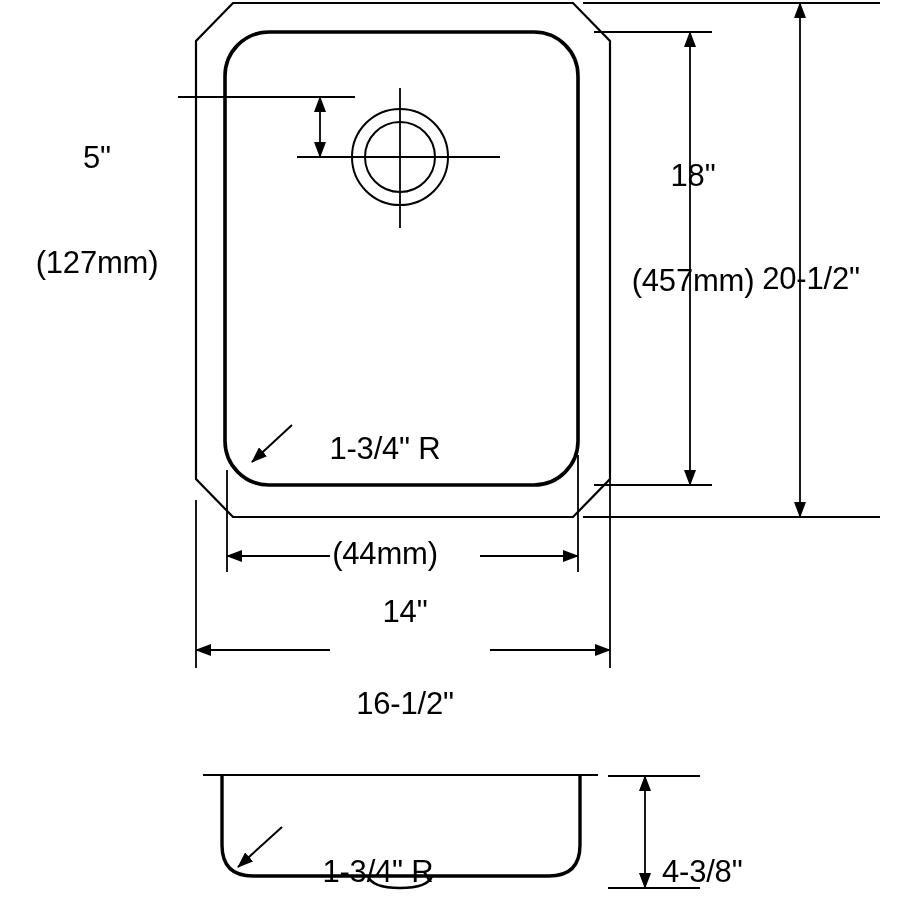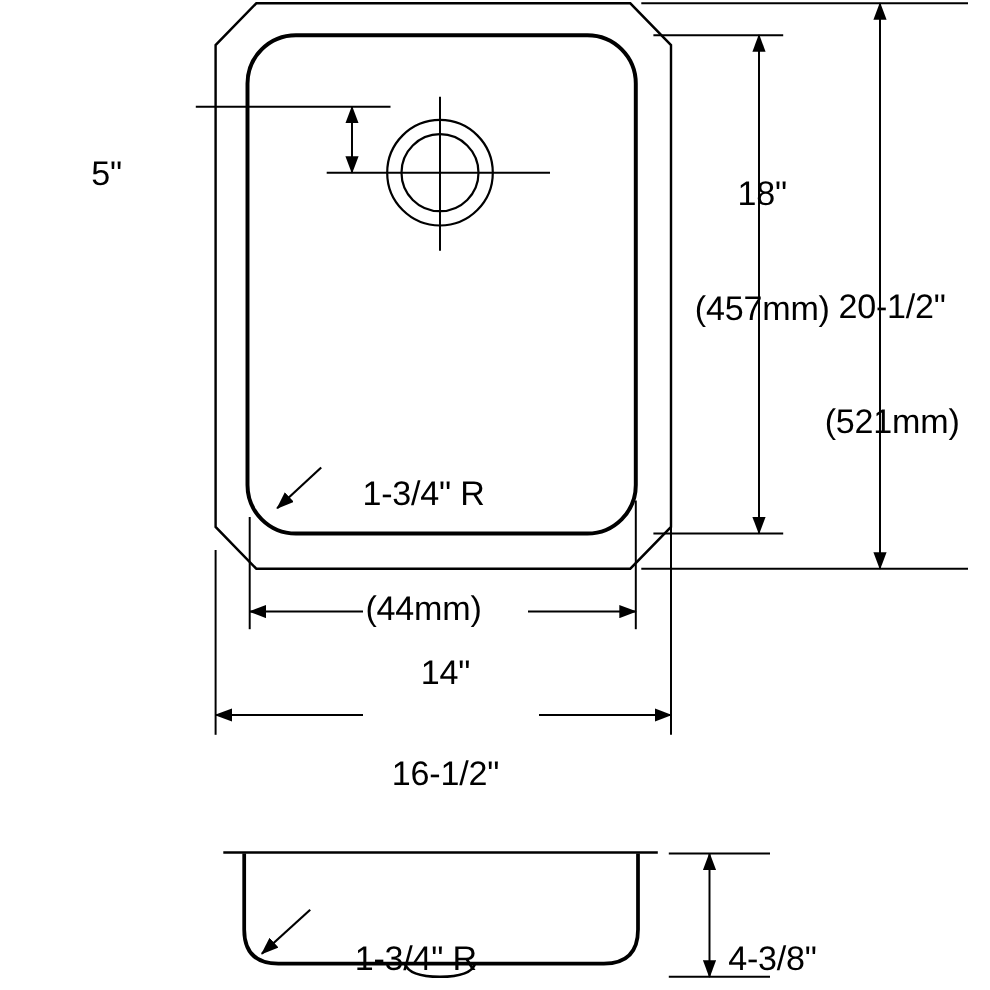--- a/index.html
+++ b/index.html
@@ -130,30 +130,30 @@
         <line x1="608" y1="776" x2="700" y2="776"></line>
         <line x1="608" y1="888" x2="700" y2="888"></line>
         <line x1="645" y1="776" x2="645" y2="888" marker-start="url(#arrStart)" marker-end="url(#arrEnd)"></line>
       </g>
 
     </g>
   </svg>
 
   <div class="dimlabel" style="left:12px; top:72px; width:170px;">
     <div>5"</div>
+    <div>(127mm)</div>
   </div>
 
   <div class="dimlabel" style="left:608px; top:90px; width:170px;">
     <div>18"</div>
     <div>(457mm)</div>
   </div>
 
   <div class="dimlabel" style="left:722px; top:193px; width:178px;">
     <div>20-1/2"</div>
-    <div>(521mm)</div>
   </div>
 
   <div class="dimlabel" style="left:285px; top:363px; width:200px;">
     <div>1-3/4" R</div>
     <div>(44mm)</div>
   </div>
 
   <div class="dimlabel" style="left:305px; top:526px; width:200px;">
     <div>14"</div>
   </div>

